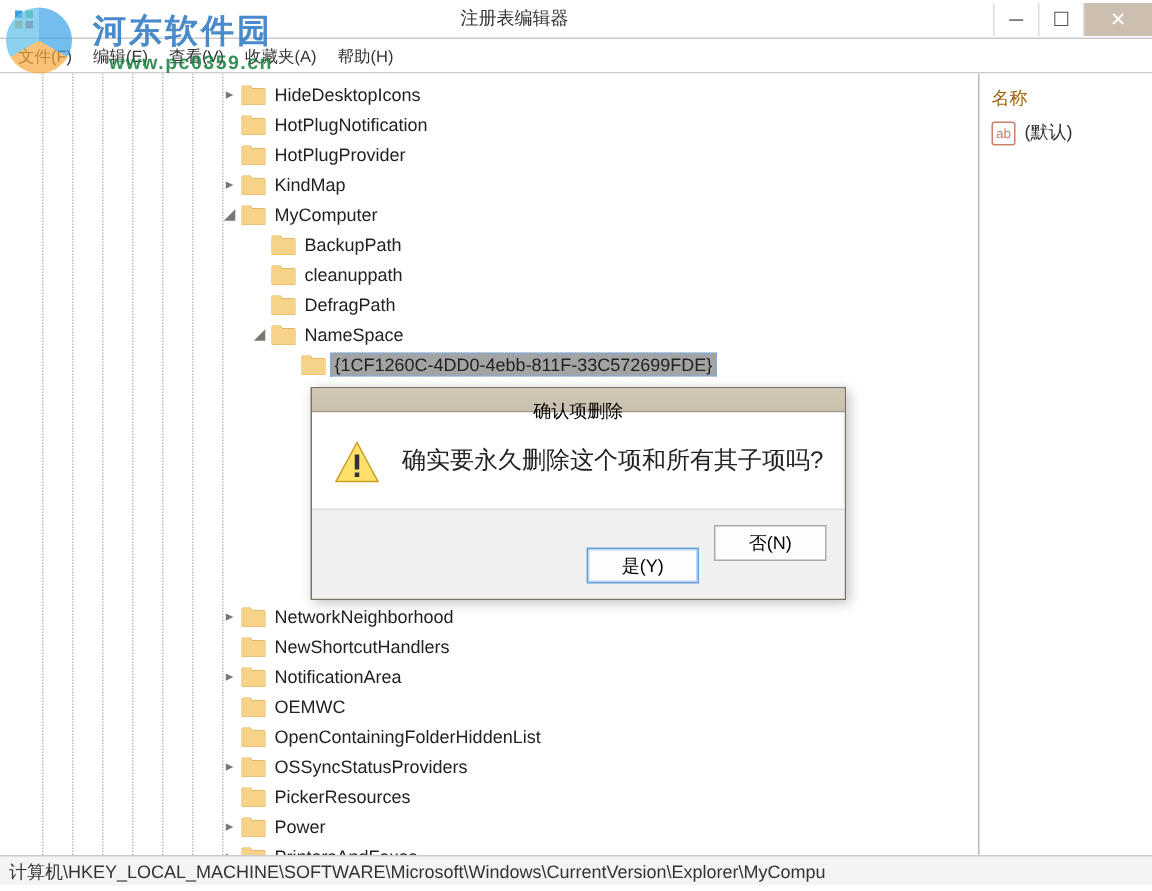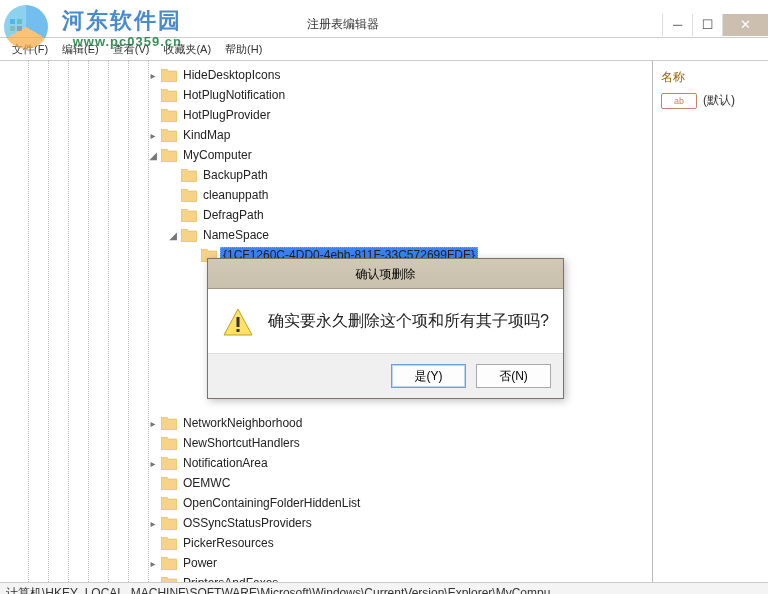--- a/index.html
+++ b/index.html
@@ -1,59 +1,59 @@
 <!DOCTYPE html>
 <html><head>
 <meta charset="utf-8">
 <style>
 * { margin: 0; padding: 0; box-sizing: border-box; font-family: "Microsoft YaHei", "Segoe UI", sans-serif; }
 body { width: 768px; height: 594px; background: #fff; position: relative; overflow: hidden; }
 
-.titlebar { height: 26px; background: #fff; border-bottom: 1px solid #ccc; display: flex; align-items: center; justify-content: space-between; padding-left: 8px; margin-top: 12px; }
+.titlebar { height: 26px; background: #fff; border-bottom: 1px solid #ccc; display: flex; align-items: center; justify-content: space-between; padding-left: 8px; }
 .titlebar-title { flex: 1; text-align: center; font-size: 12px; color: #333; }
 .titlebar-icon { width: 16px; height: 16px; display: inline-flex; align-items: center; justify-content: center; }
 .win-btns { display: flex; }
 .win-btn { width: 30px; height: 22px; display: flex; align-items: center; justify-content: center; font-size: 13px; font-family: "Segoe UI Symbol"; color: #555; border-left: 1px solid #ddd; }
 .win-btn.close { background: #cdbfb0; width: 46px; color: #fff; }
 
 .menubar { height: 22px; display: flex; align-items: center; padding-left: 6px; font-size: 11px; gap: 2px; background: #fff; }
 .menubar-item { padding: 2px 6px; color: #333; }
 
 .main { display: flex; height: 522px; border-top: 1px solid #ccc; }
 .tree-pane { width: 653px; border-right: 1px solid #bbb; overflow: hidden; position: relative; background: #fff; }
 .right-pane { flex: 1; background: #fff; padding: 6px 8px; }
 .right-header { font-size: 12px; color: #a16207; padding: 2px 0 6px 0; }
 .right-row { display: flex; align-items: center; gap: 6px; font-size: 12px; color: #333; }
-.ab-icon { width: 36px; height: 16px; display: inline-flex; align-items: center; justify-content: center; font-size: 9px; border: 1px solid #c8826a; border-radius: 2px; color: #c8826a; background: #fff; }
+.ab-icon { width: 16px; height: 16px; display: inline-flex; align-items: center; justify-content: center; font-size: 9px; border: 1px solid #c8826a; border-radius: 2px; color: #c8826a; background: #fff; }
 
 .tree { padding: 4px 0 4px 6px; font-size: 12px; color: #222; }
 .node { display: flex; align-items: center; height: 20px; white-space: nowrap; }
 .expander { width: 14px; display: inline-flex; justify-content: center; color: #777; font-size: 10px; }
 .indent { display: inline-block; }
 .folder-icon { width: 18px; height: 16px; display: inline-flex; align-items: center; justify-content: center; margin-right: 2px; }
 .folder-icon svg { width: 16px; height: 13px; }
 .node-label { padding: 1px 3px; }
-.node.selected .node-label { background: #3b82f6; border: 1px dotted #74aef0; padding: 0 2px; }
+.node.selected .node-label { background: #a3a3a3; border: 1px dotted #74aef0; padding: 0 2px; }
 
 .vline { position: absolute; top: 0; bottom: 0; border-left: 1px dotted #bbb; }
 .vline.v1 { left: 28px; } .vline.v2 { left: 48px; } .vline.v3 { left: 68px; }
 .vline.v4 { left: 88px; } .vline.v5 { left: 108px; } .vline.v6 { left: 128px; }
 .vline.v7 { left: 148px; }
 
 .statusbar { height: 20px; border-top: 1px solid #ccc; font-size: 12px; color: #333; padding: 2px 6px; background: #f4f4f4; }
 .separator { position: absolute; left: 627px; top: 52px; bottom: 20px; width: 3px; cursor: col-resize; }
 
 .dialog { position: absolute; left: 207px; top: 258px; width: 357px; border: 1px solid #7a7467; background: #fff; box-shadow: 2px 2px 8px rgba(0,0,0,0.25); }
-.dialog-title { height: 30px; background: linear-gradient(#d1c8b6,#c8bfac); text-align: center; font-size: 12px; line-height: 30px; border-bottom: 1px solid #a29a88; }
+.dialog-title { height: 16px; background: linear-gradient(#d1c8b6,#c8bfac); text-align: center; font-size: 12px; line-height: 30px; border-bottom: 1px solid #a29a88; }
 .dialog-body { padding: 18px 14px 14px 14px; display: flex; align-items: flex-start; gap: 14px; background: #fff; }
 .warn-icon { width: 32px; height: 32px; }
 .dialog-msg { font-size: 16px; color: #222; padding-top: 4px; }
 .dialog-footer { background: #f0f0f0; border-top: 1px solid #ddd; padding: 10px 12px; display: flex; justify-content: flex-end; gap: 10px; }
 .dlg-btn { min-width: 75px; height: 24px; font-size: 12px; background: #fdfdfd; border: 1px solid #aaa; display: flex; align-items: center; justify-content: center; }
-.dlg-btn.primary { border: 1px solid #6aa0d8; box-shadow: inset 0 0 0 1px #bad6f2; }
+.dlg-btn.primary { border: 1px solid #6aa0d8; box-shadow: inset 0 0 0 1px #bad6f2; margin-top: 15px; }
 
 .watermark { position: absolute; left: 0; top: 2px; width: 210px; height: 50px; pointer-events: none; z-index: 50; display: flex; align-items: center; }
 .wm-logo { width: 44px; height: 44px; border-radius: 50%; position: relative; background: conic-gradient(#38a1e8 0 120deg, #f8a83c 120deg 240deg, #5bbfe8 240deg 360deg); opacity: 0.7; margin-left: 4px; }
 .wm-text { margin-left: 14px; }
 .wm-t1 { font-family: "KaiTi","STKaiti",serif; font-size: 22px; font-weight: bold; color: #2a77c2; opacity: 0.85; letter-spacing: 2px; }
 .wm-t2 { font-size: 13px; font-weight: bold; color: #15803d; opacity: 0.85; letter-spacing: 1px; margin-top: -2px; text-align: right; }
 </style>
 </head>
 <body>
 

